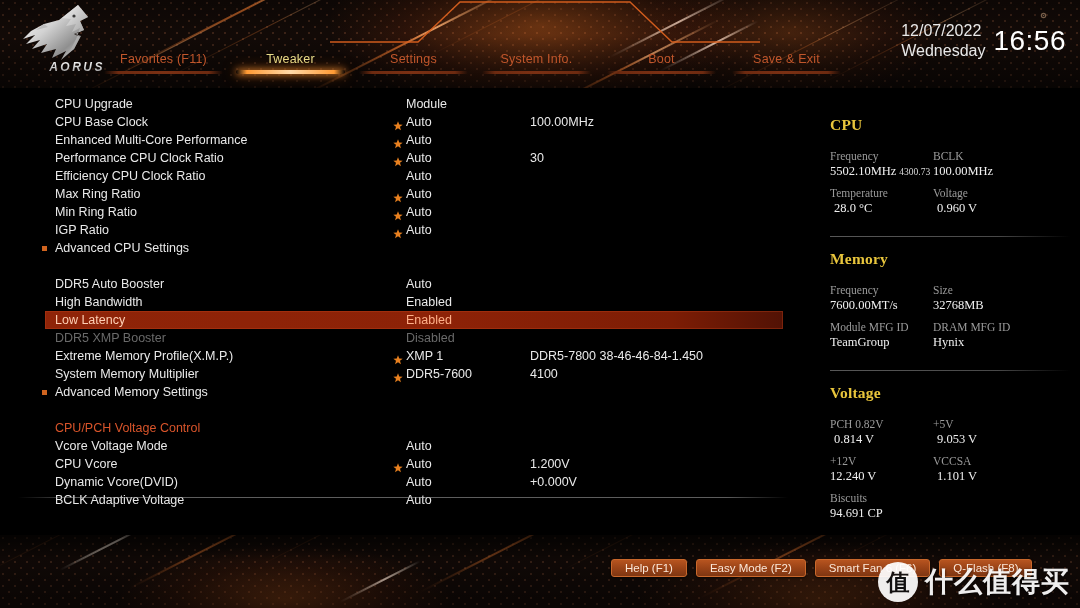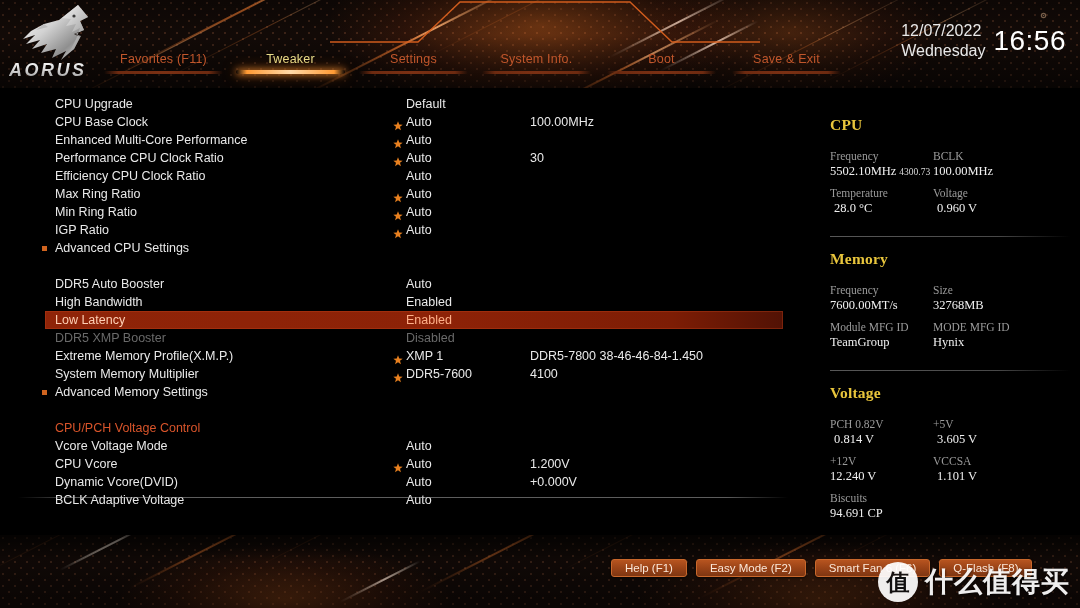--- a/index.html
+++ b/index.html
@@ -39,23 +39,23 @@
 
   
   #header { position:absolute; left:0; top:0; width:1080px; height:88px; overflow:hidden; }
   #header .hdr-shade {
     position:absolute; inset:0;
     background:linear-gradient(180deg, rgba(0,0,0,.30) 0%, rgba(0,0,0,0) 40%, rgba(0,0,0,.55) 100%);
   }
   .logo-wrap { position:absolute; left:6px; top:4px; width:100px; height:78px; }
   .logo-wrap svg { position:absolute; left:8px; top:0px; }
   .logo-word {
-    position:absolute; left:3px; top:56px; width:96px; text-align:left;
+    position:absolute; left:3px; top:56px; width:96px; text-align:right;
     font-family:"Liberation Sans",sans-serif; font-weight:700; font-style:italic;
-    font-size:18px; letter-spacing:2.5px;
+    font-size:12px; letter-spacing:2.5px;
     background:linear-gradient(180deg,#ffffff 0%,#d9d9d9 45%,#8d8d8d 100%);
     -webkit-background-clip:text; background-clip:text; color:transparent;
   }
 
   .advmode {
     position:absolute; left:418px; top:8px; width:250px; text-align:center;
     font-size:20px; font-weight:700; letter-spacing:3.4px; color:#e2662a;
     text-shadow:0 0 10px rgba(226,90,20,.65);
   }
   .adv-chevron { position:absolute; left:330px; top:0px; width:430px; height:44px; }
@@ -233,21 +233,21 @@
       </div>
       <div class="time">16:56</div>
     </div>
   </div>
 
   <div id="content">
 
     <div id="list">
         <div class="row" style="top: 7px;">
           <span class="lbl">CPU Upgrade</span>
-          <span class="val">Default</span>
+          <span class="val">Module</span>
         </div>
         <div class="row" style="top: 25px;">
           <span class="lbl">CPU Base Clock</span>
           <span class="star"><svg viewBox="0 0 12 12" width="10" height="10">
               <path d="M6 0.4 L7.5 4.2 L11.6 4.4 L8.4 7 L9.5 11 L6 8.7 L2.5 11 L3.6 7 L0.4 4.4 L4.5 4.2 Z" fill="#e8801f"></path>
             </svg></span>
           <span class="val">Auto</span>
           <span class="val2">100.00MHz</span>
         </div>
         <div class="row" style="top: 43px;">
@@ -379,35 +379,35 @@
       <div class="pdiv" style="top:148px;"></div>
 
       <div class="panel" style="top:162px;">
         <div class="ptitle">Memory</div>
         <div class="pgrid">
           <div class="pk">Frequency</div>
           <div class="pk">Size</div>
           <div class="pv">7600.00MT/s</div>
           <div class="pv">32768MB</div>
           <div class="pk">Module MFG ID</div>
-          <div class="pk">MODE MFG ID</div>
+          <div class="pk">DRAM MFG ID</div>
           <div class="pv">TeamGroup</div>
           <div class="pv">Hynix</div>
         </div>
       </div>
 
       <div class="pdiv" style="top:282px;"></div>
 
       <div class="panel" style="top:296px;">
         <div class="ptitle">Voltage</div>
         <div class="pgrid">
           <div class="pk">PCH 0.82V</div>
           <div class="pk">+5V</div>
           <div class="pv" style="padding-left:4px;">0.814 V</div>
-          <div class="pv" style="padding-left:4px;">3.605 V</div>
+          <div class="pv" style="padding-left:4px;">9.053 V</div>
           <div class="pk">+12V</div>
           <div class="pk">VCCSA</div>
           <div class="pv">12.240 V</div>
           <div class="pv" style="padding-left:4px;">1.101 V</div>
           <div class="pk">Biscuits</div>
           <div></div>
           <div class="pv">94.691 CP</div>
           <div></div>
         </div>
       </div>

